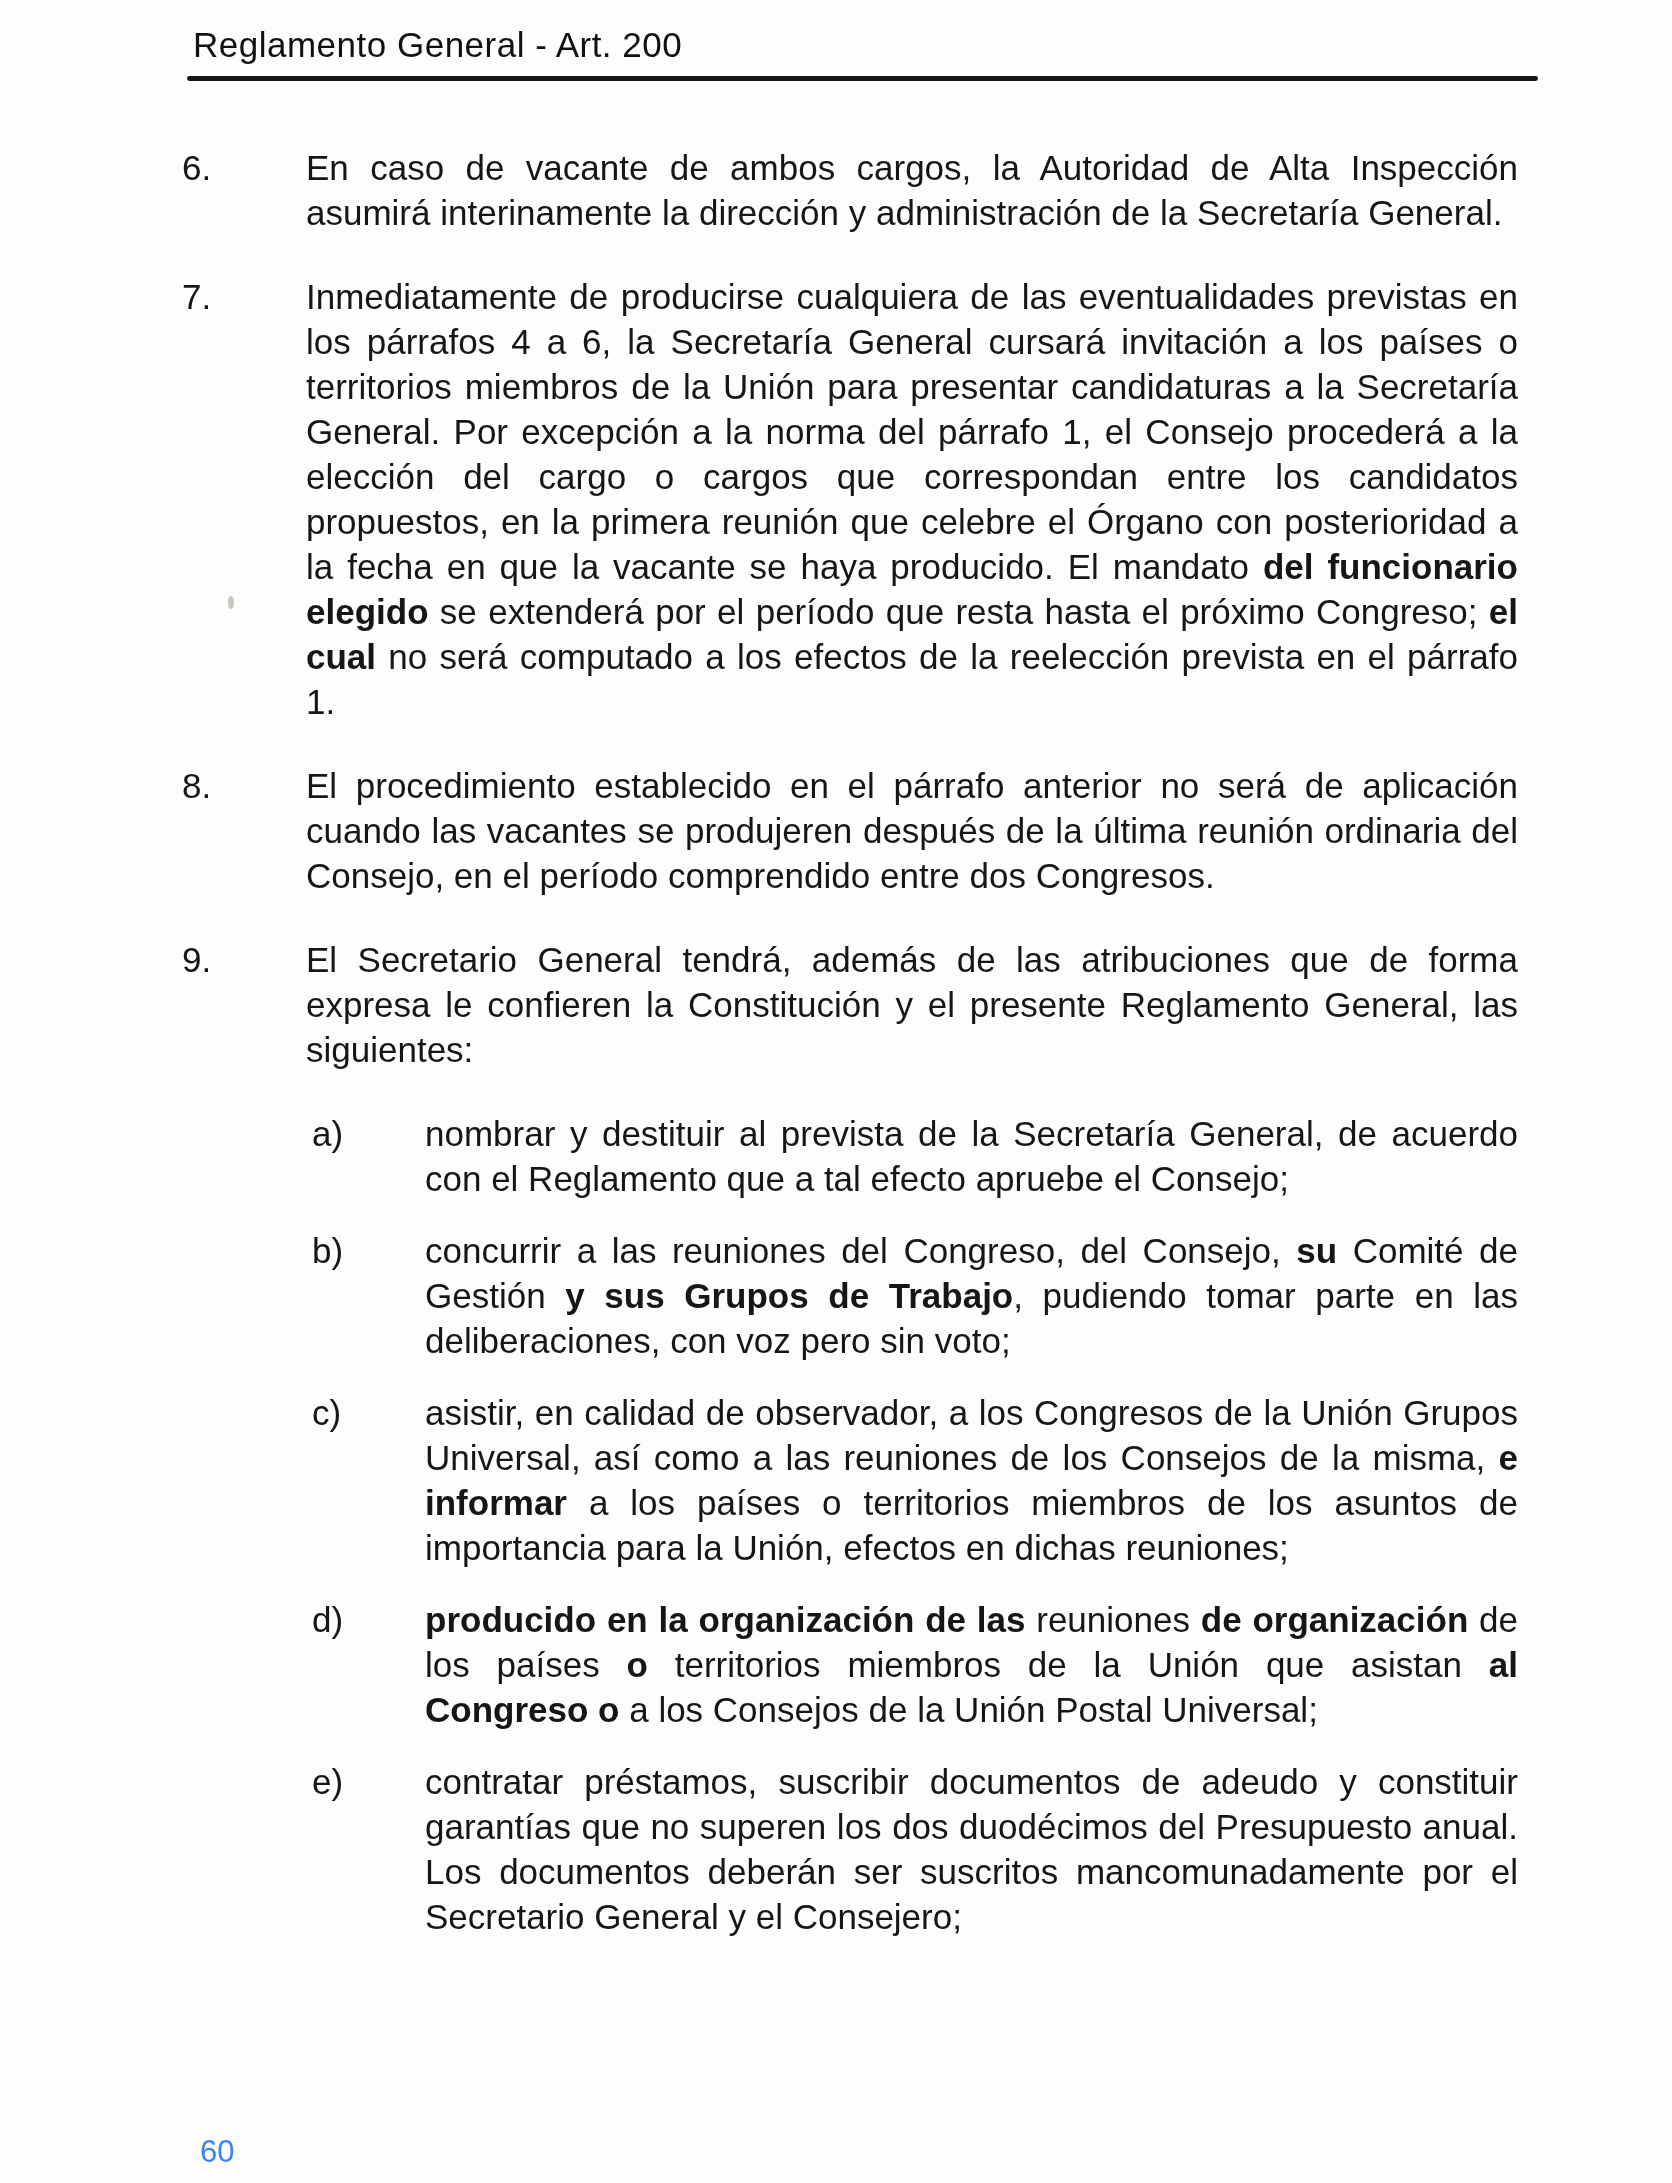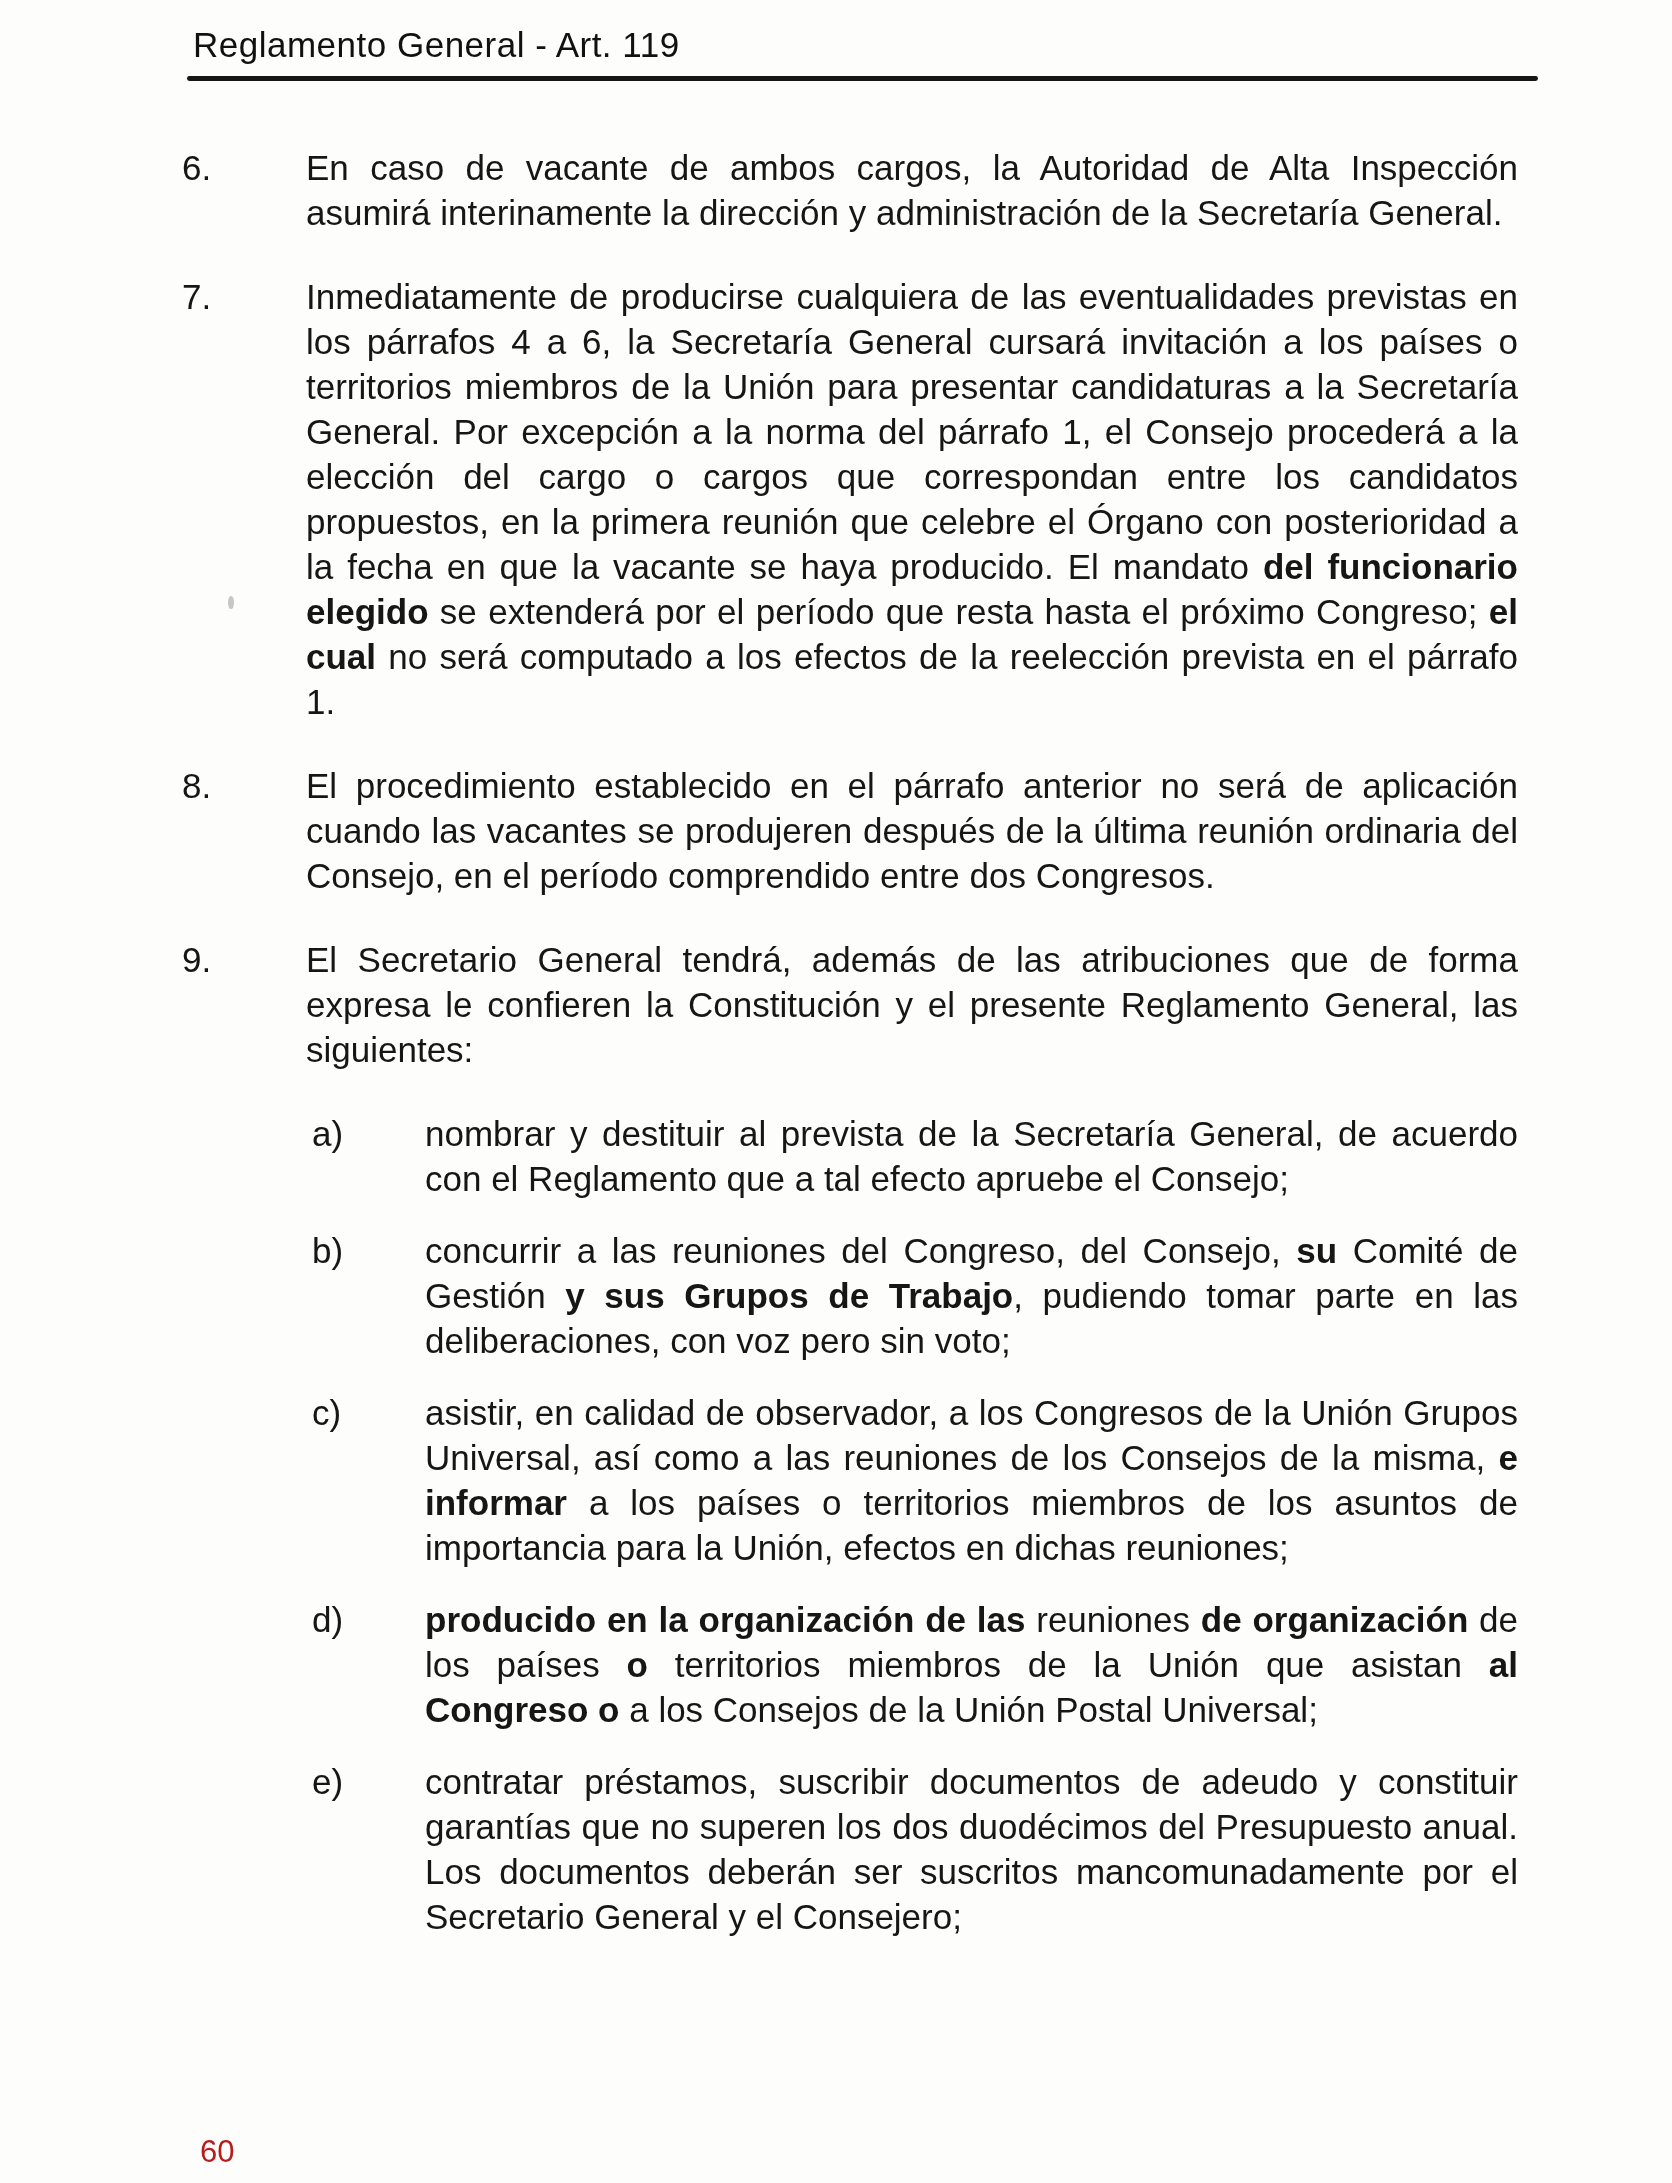--- a/index.html
+++ b/index.html
@@ -62,30 +62,30 @@
     height: 12.6px;
     background: #9a9a96;
     border-radius: 50%;
     opacity: 0.55;
   }
   .page-number {
     position: absolute;
     left: 200px;
     bottom: 12.6px;
     font-size: 31px;
-    color: #b91c1c;
+    color: #3b82f6;
   }
 </style>
 </head>
 <body>
 
 <div class="page">
 
   <header>
-    <div class="header-title">Reglamento General - Art. 119</div>
+    <div class="header-title">Reglamento General - Art. 200</div>
     <div class="header-rule"></div>
   </header>
 
   <main class="doc-body" id="paragraphs">
       <div class="para level-1">
         <span class="para-label">6.</span>
         <div class="para-text"><span>En caso de vacante de ambos cargos, la Autoridad de Alta Inspección asumirá interinamente la dirección y administración de la Secretaría General.</span></div>
       </div>
       <div class="para level-1">
         <span class="para-label">7.</span>

